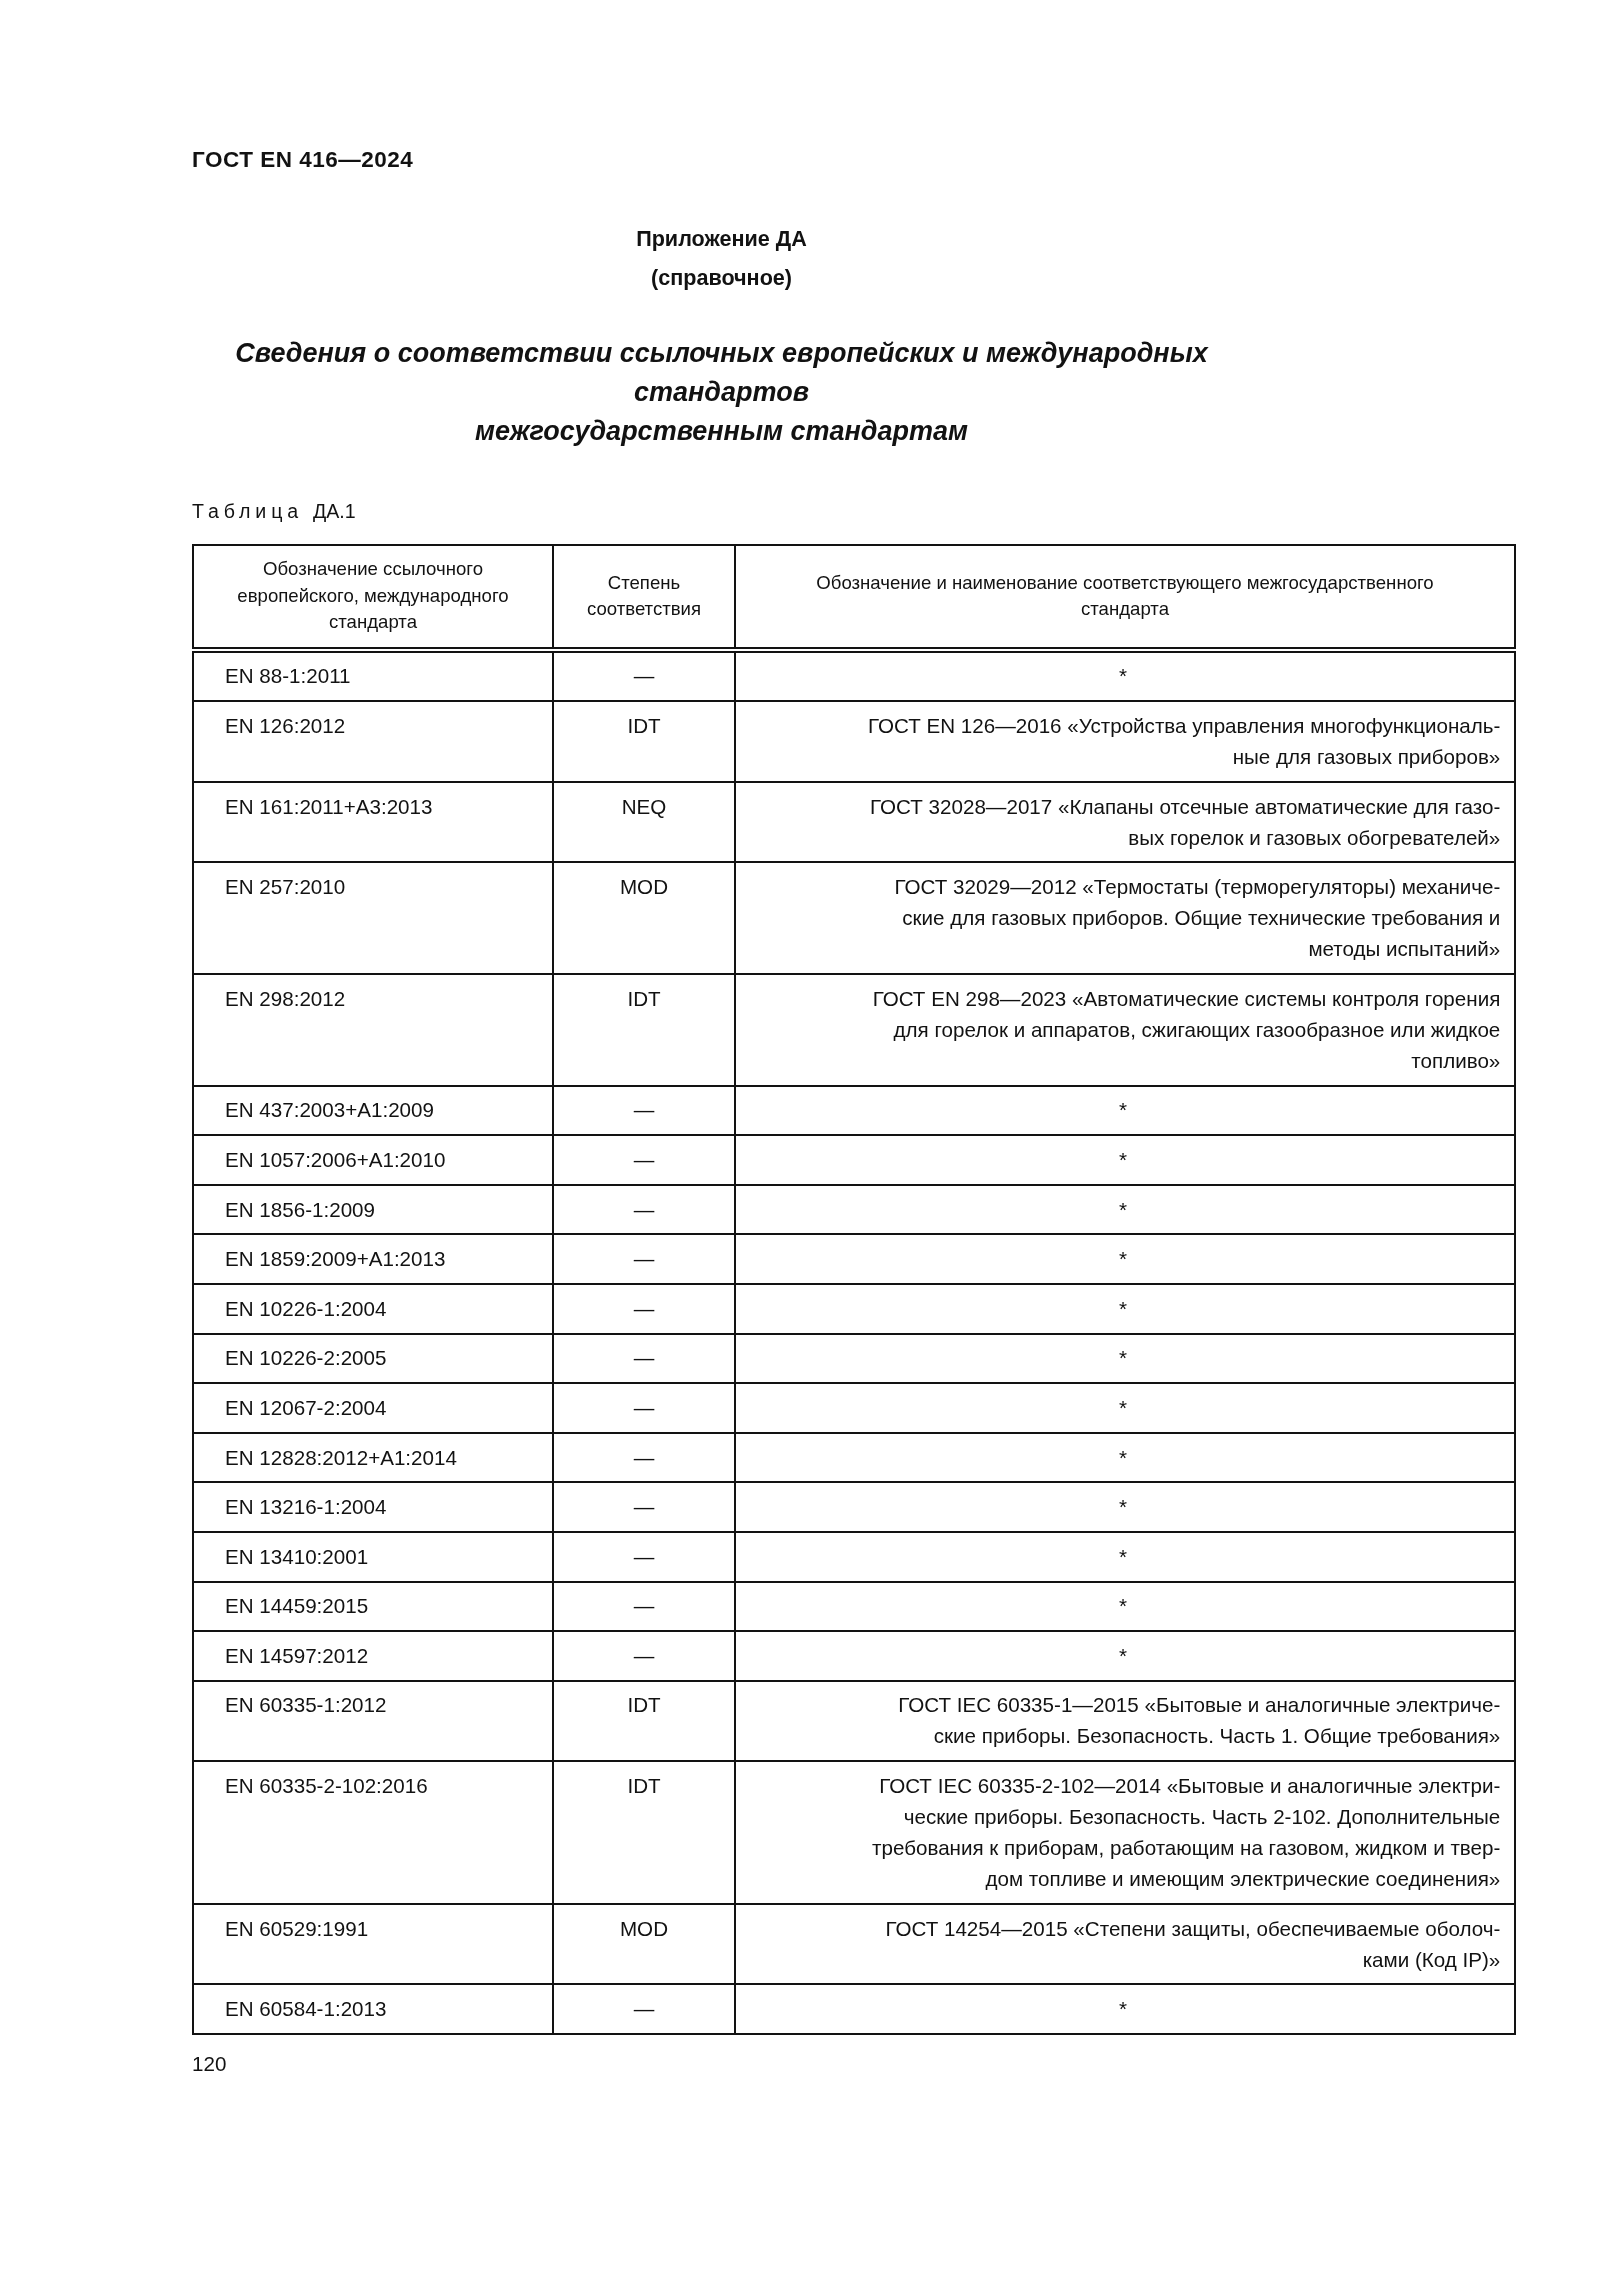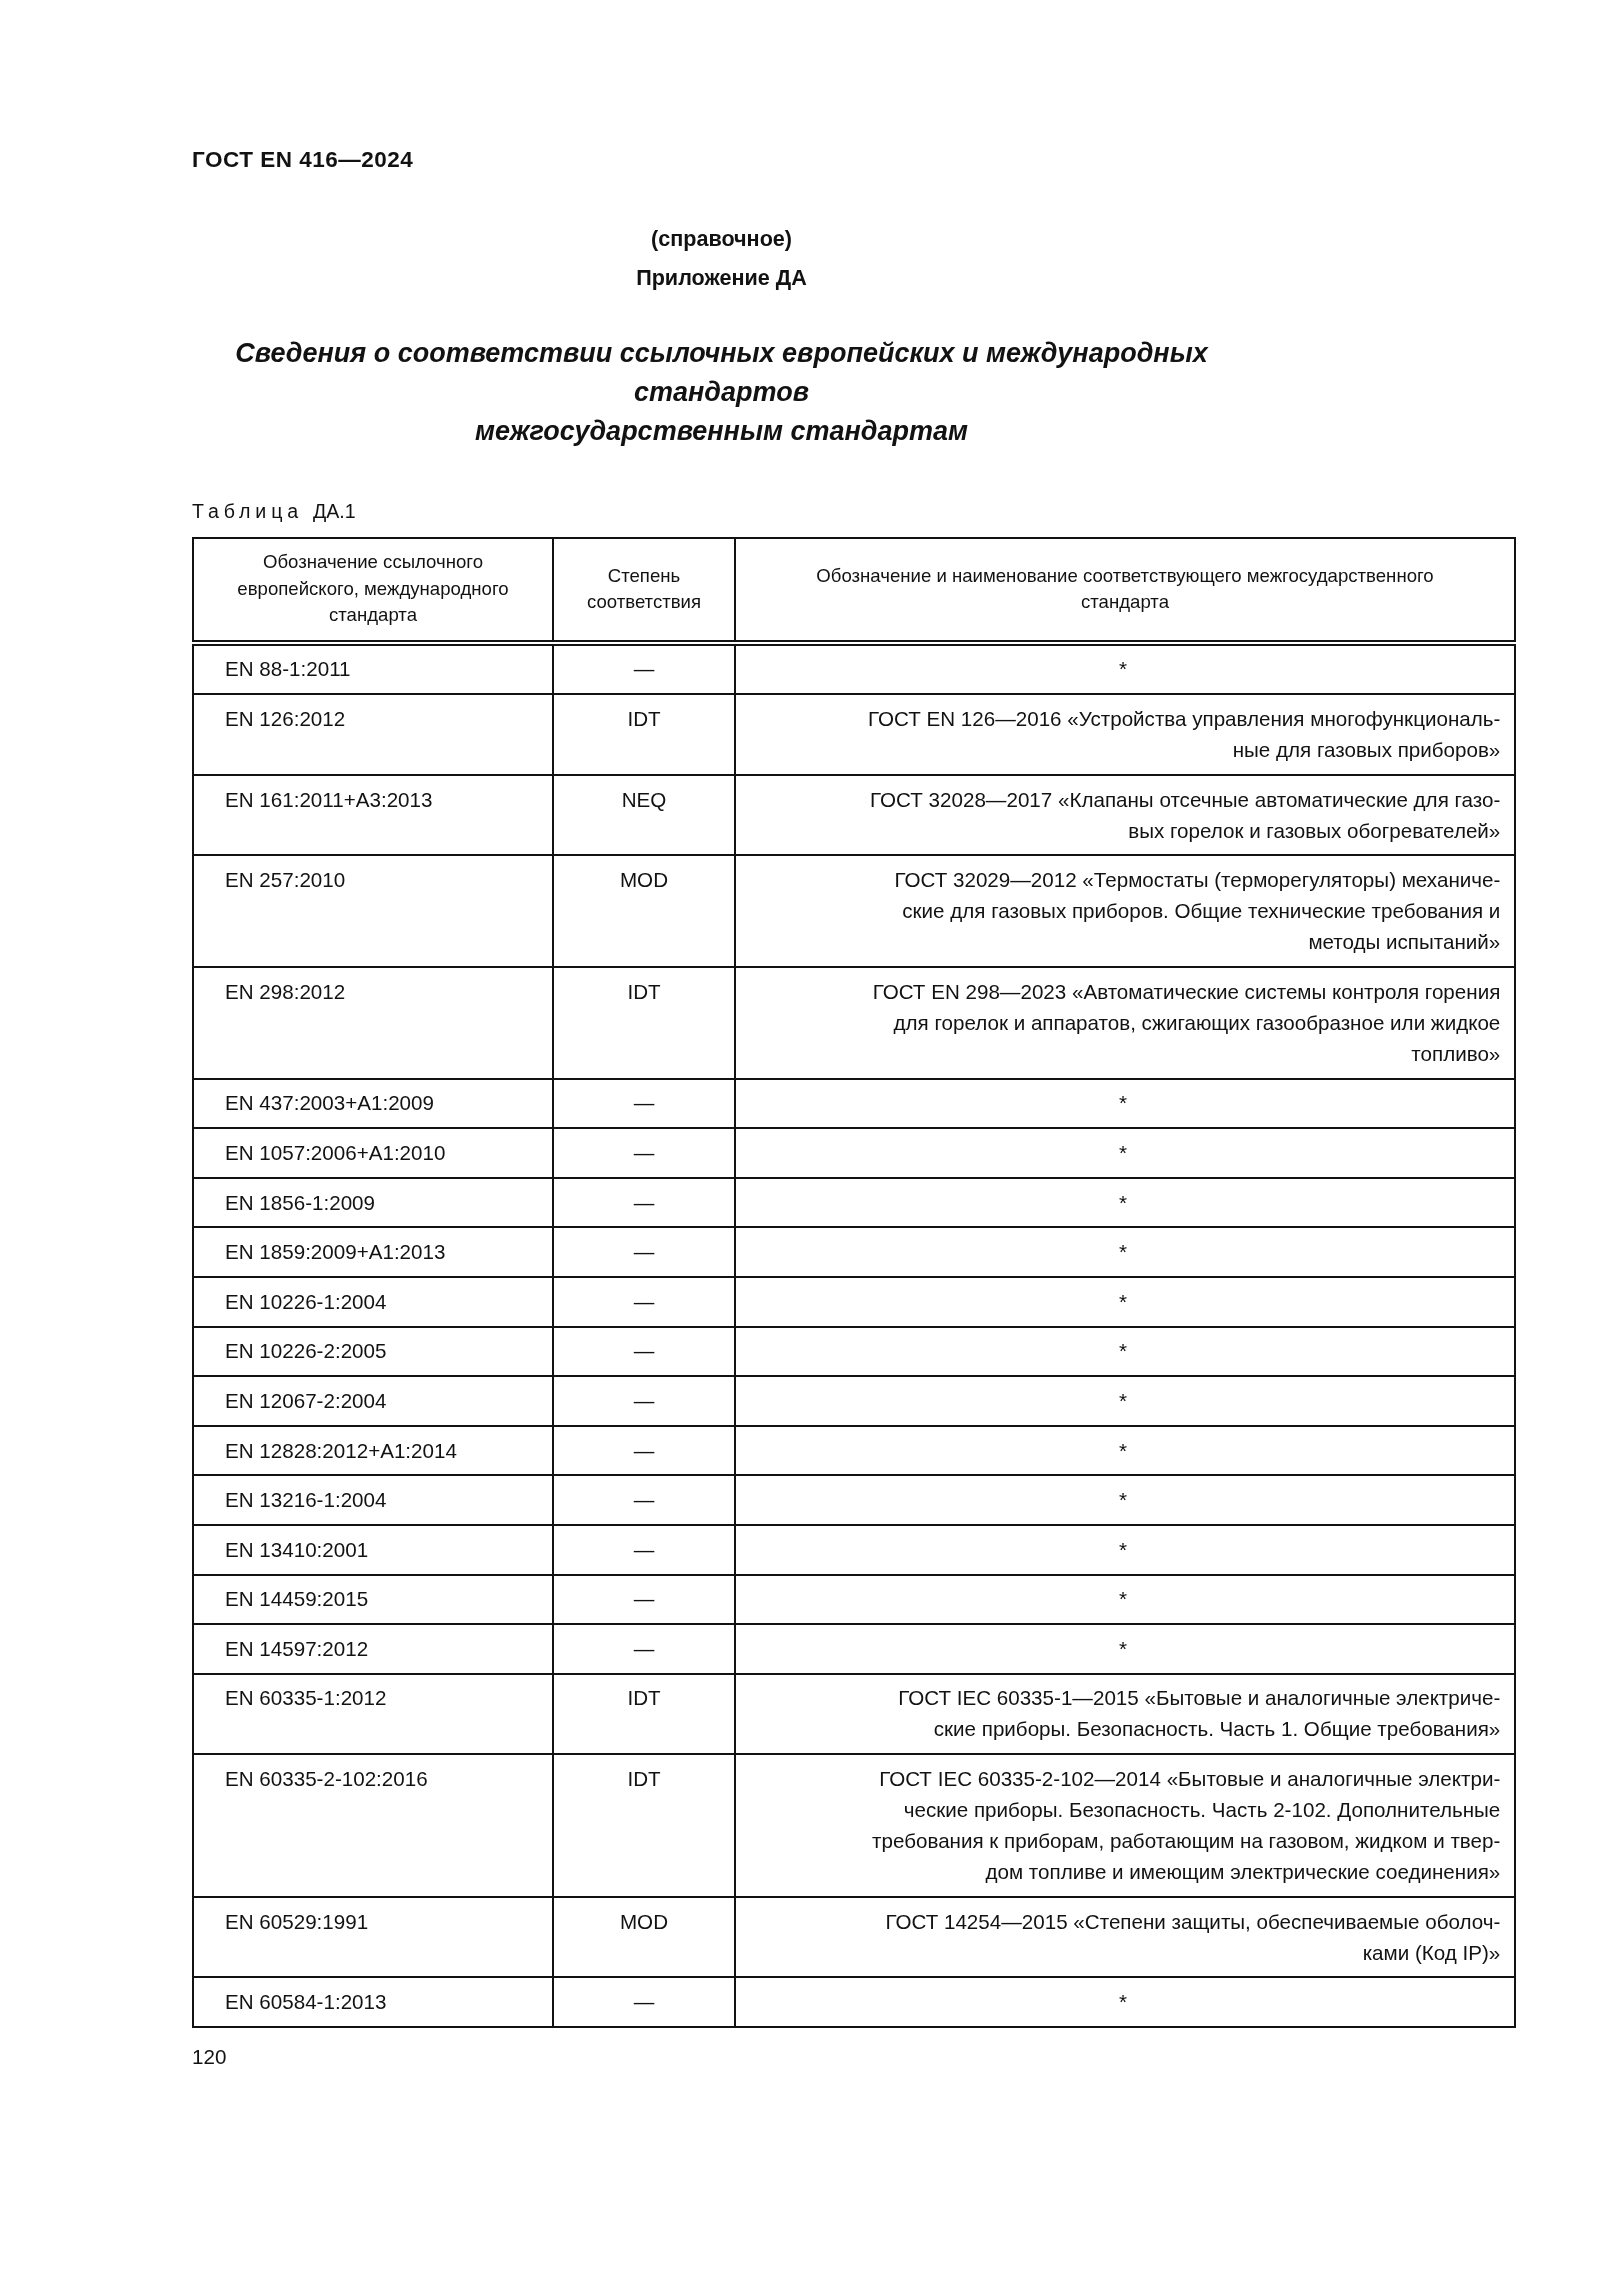--- a/index.html
+++ b/index.html
@@ -40,21 +40,21 @@
     white-space: pre-line;
     font-style: italic;
   }
   .table-caption {
     margin-top: 48px;
     font-size: 19.6px;
     line-height: 25.5px;
   }
   .table-caption .table-label { letter-spacing: 4.9px; margin-right: 9.8px; }
   table.std-table {
-    margin-top: 12px;
+    margin-top: 19px;
     width: 1322px;
     border-collapse: collapse;
     table-layout: fixed;
     border: 2.9px solid #121212;
   }
   .std-table th, .std-table td {
     border: 2px solid #121212;
     vertical-align: top;
     white-space: pre-line;
   }
@@ -83,22 +83,22 @@
   }
 </style>
 </head>
 <body>
 
 <div class="content">
 
   <div class="doc-header">ГОСТ EN 416—2024</div>
 
   <div class="appendix-block">
+    <div>Приложение ДА</div>
     <div>(справочное)</div>
-    <div>Приложение ДА</div>
   </div>
 
   <div class="section-title">Сведения о соответствии ссылочных европейских и международных стандартов
 межгосударственным стандартам</div>
 
   <div class="table-caption">
     <span class="table-label">Таблица</span><span>ДА.1</span>
   </div>
 
   <table class="std-table">

